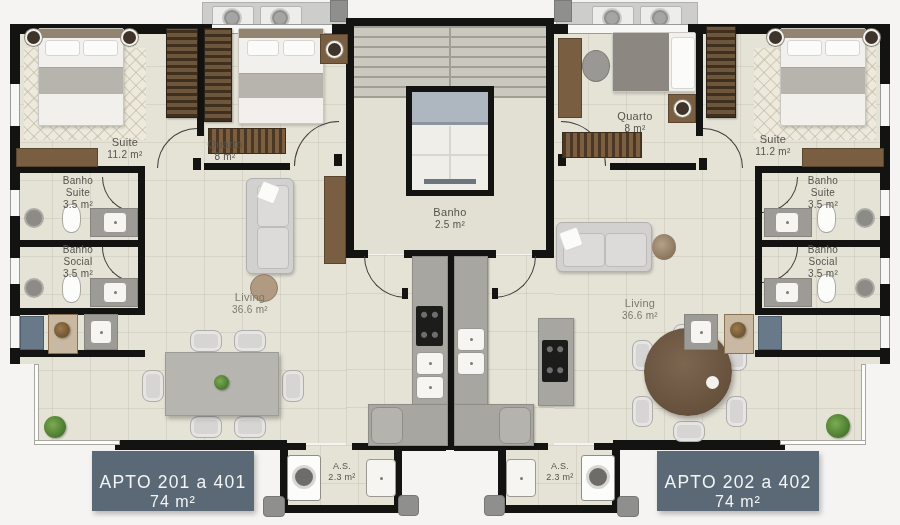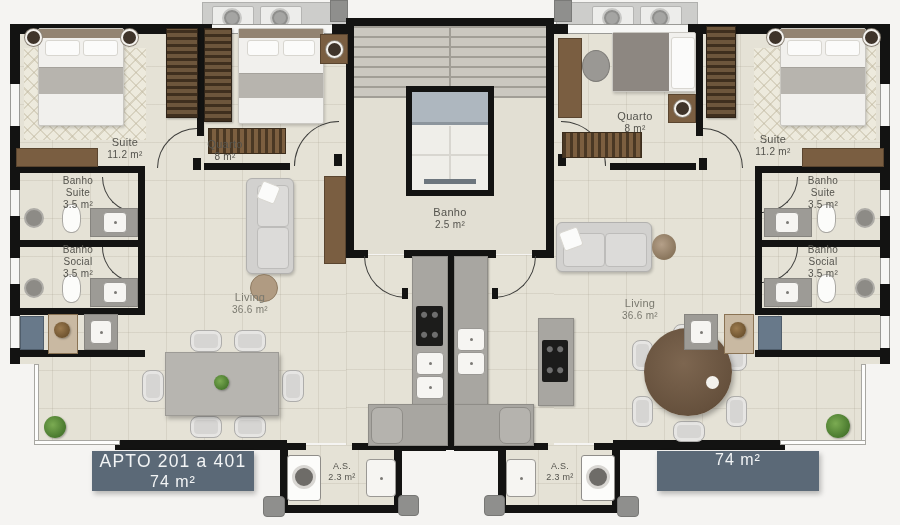--- a/index.html
+++ b/index.html
@@ -47,21 +47,21 @@
   .mat{position:absolute;background:#8f8f8d;border:1px solid #777775;border-radius:4px;}
   .shaft{position:absolute;background:#68798a;border:1px solid #4f5d6b;}
   .washer{position:absolute;background:#fcfcfa;border:1px solid #8f8d89;border-radius:3px;}
   .drum{position:absolute;border-radius:50%;background:#6e6c68;border:3px solid #d9d7d3;}
   .rlabel{position:absolute;color:#54534d;text-align:center;line-height:1.18;letter-spacing:.3px;}
   .rlabel .nm{font-size:11px;display:block;}
   .rlabel .ar{font-size:10px;display:block;}
   .rlabel.small .nm,.rlabel.small .ar{font-size:10px;}
   .rlabel.tiny .nm,.rlabel.tiny .ar{font-size:9px;}
   .rlabel.lite{color:#7a796f;}
-  .badge{position:absolute;width:162px;height:40px;background:#5b6977;color:#f2f4f5;text-align:center;display:flex;flex-direction:column;justify-content:space-between;box-shadow:2px 3px 5px rgba(0,0,0,.25);}
+  .badge{position:absolute;width:162px;height:60px;background:#5b6977;color:#f2f4f5;text-align:center;display:flex;flex-direction:column;justify-content:flex-end;box-shadow:2px 3px 5px rgba(0,0,0,.25);}
   .badge .l1{font-size:17.5px;letter-spacing:1.2px;}
   .badge .l2{font-size:16px;letter-spacing:1px;}
   .elev{position:absolute;background:#efeee9;border:6px solid #131312;}
   .cab{position:absolute;background:#aeb7bf;border-bottom:3px solid #8c959d;}
   .fridge{position:absolute;background:#b5b3ae;border:1px solid #8f8d88;border-radius:7px;}
   .round-table{position:absolute;border-radius:50%;background:radial-gradient(circle at 45% 40%,#7d6650,#66513d 70%,#56432f);box-shadow:2px 3px 5px rgba(0,0,0,.3);}
 </style>
 </head>
 <body>
 
@@ -362,14 +362,15 @@
 <div class="rlabel tiny" style="left:536px;top:461px;width:48px;">
   <span class="nm">A.S.</span>
   <span class="ar">2.3 m²</span>
 </div>
 
 <div class="badge" style="left:92px;top:451px;">
   <span class="l1">APTO 201 a 401</span>
   <span class="l2">74 m²</span>
 </div>
 <div class="badge" style="left:657px;top:451px;">
+  <span class="l1">APTO 202 a 402</span>
   <span class="l2">74 m²</span>
 </div>
 
 </body></html>

